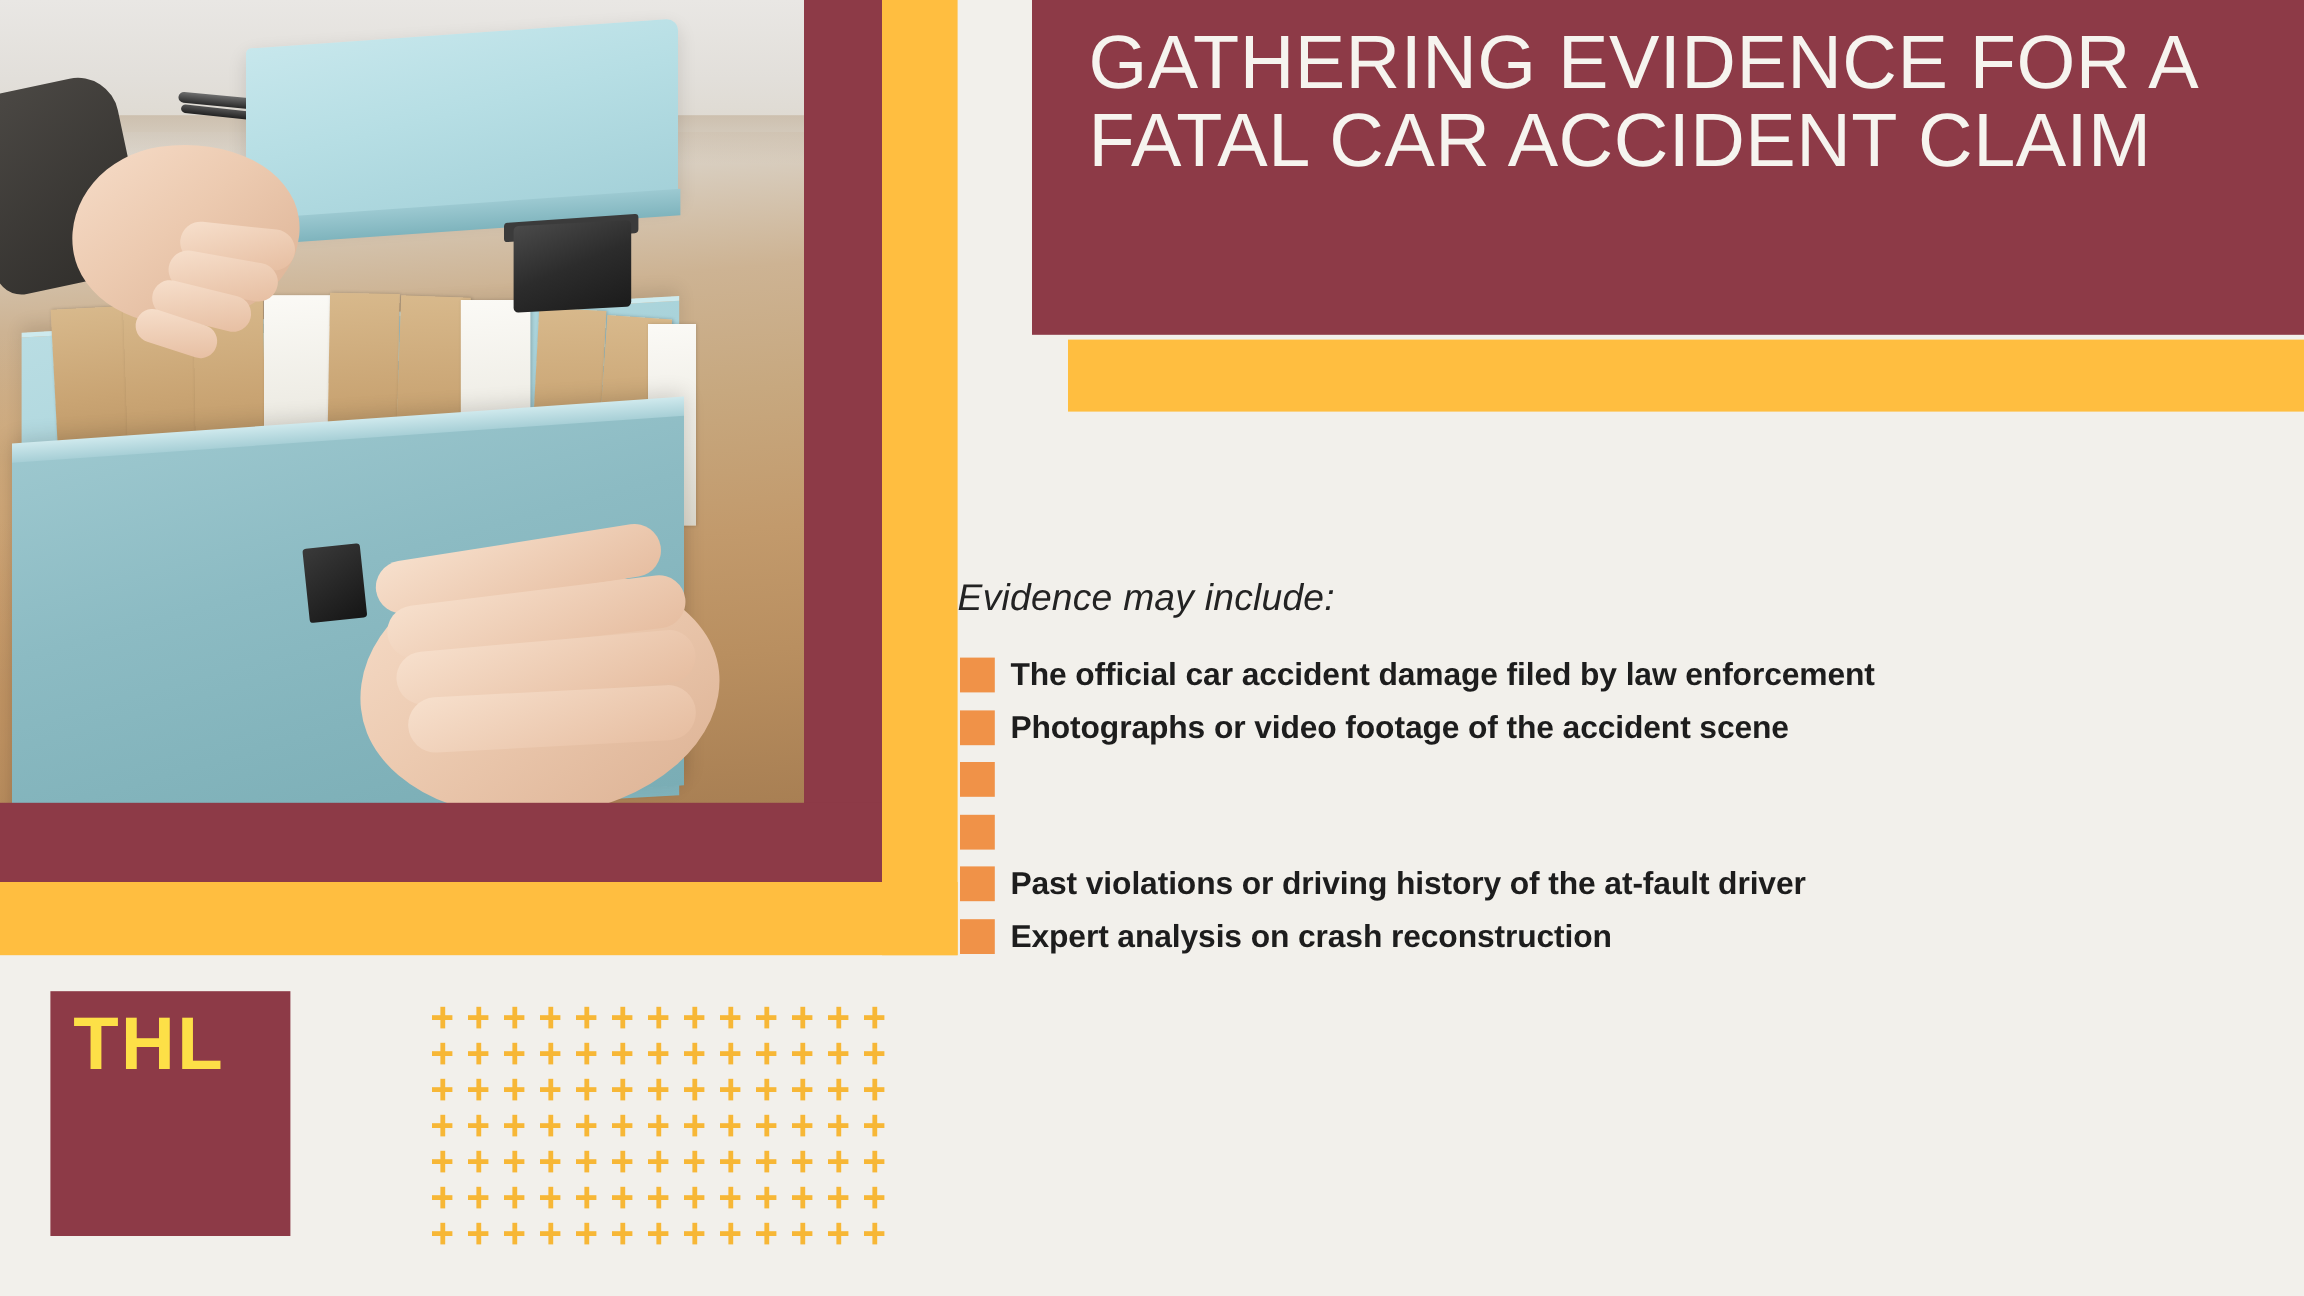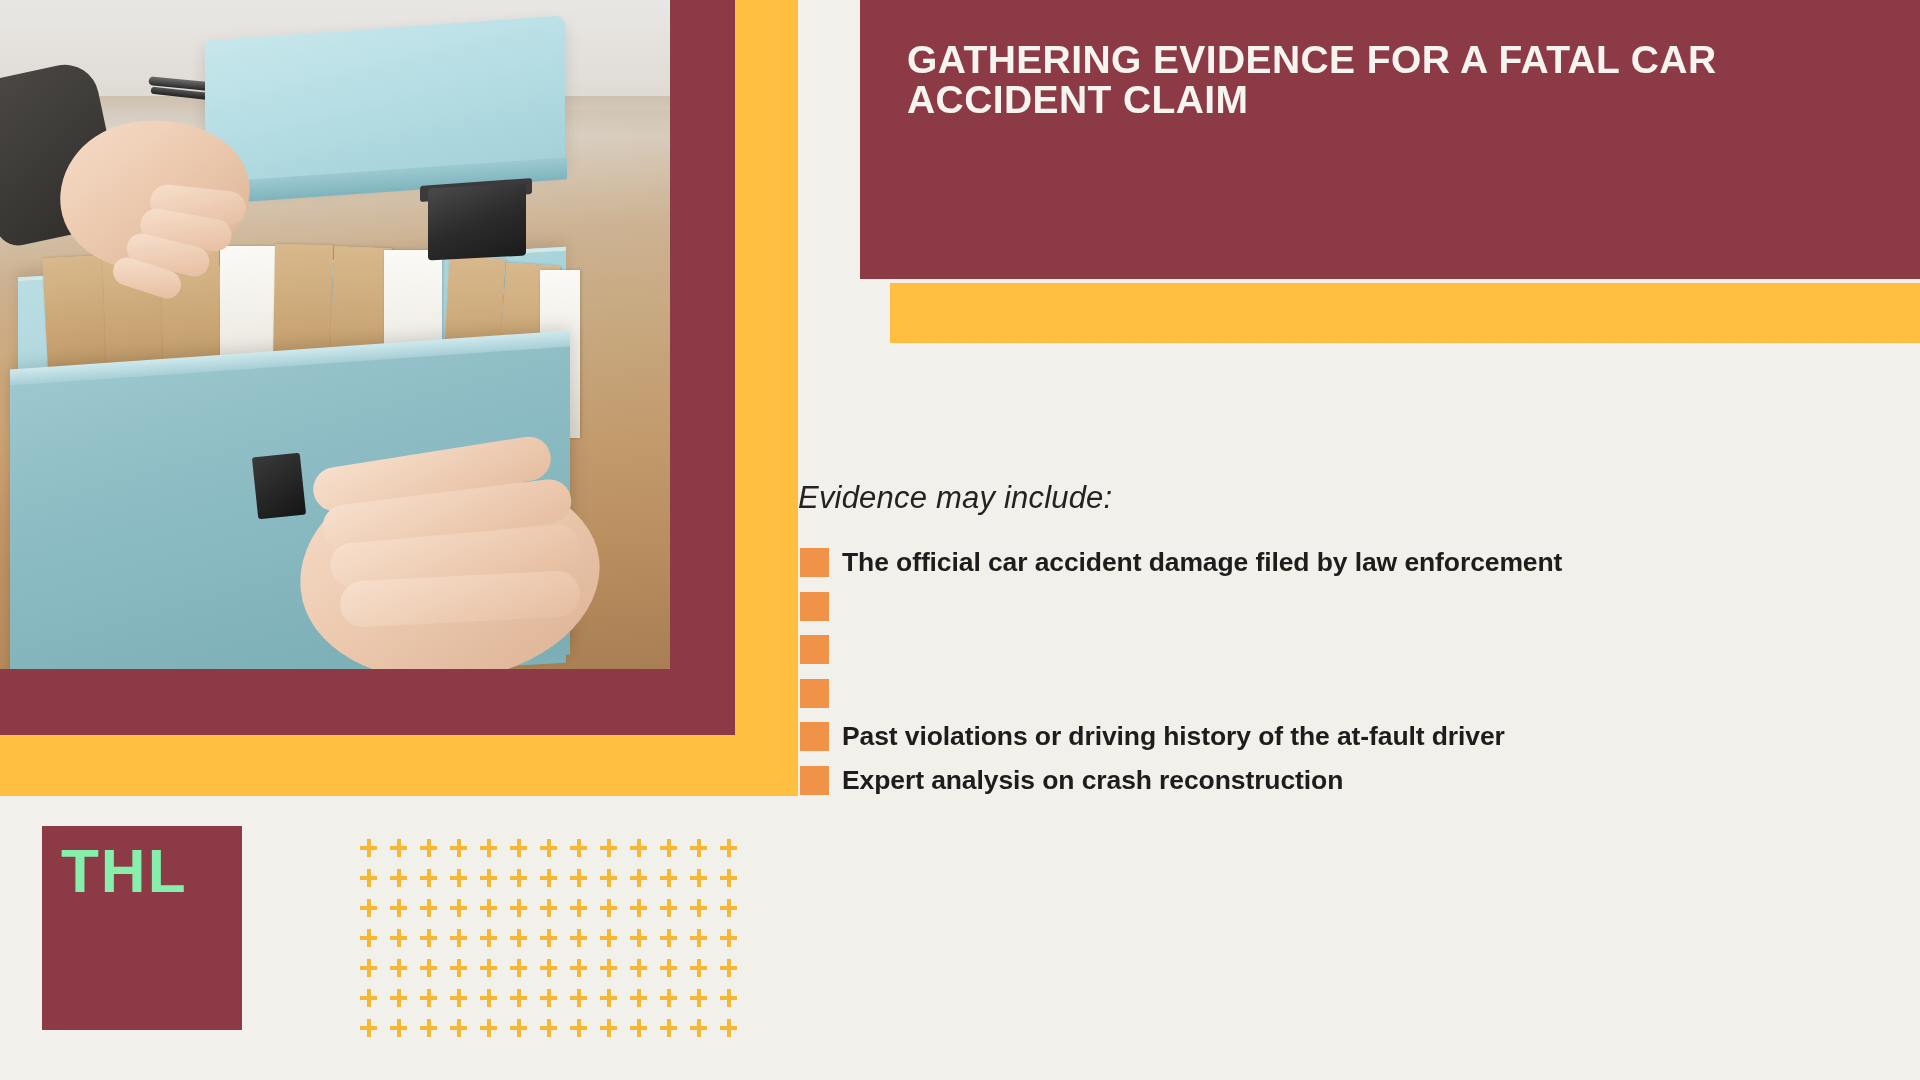--- a/index.html
+++ b/index.html
@@ -174,26 +174,26 @@
 
   
   .title-block {
     position: absolute;
     left: 860px; top: 0;
     width: 1060px; height: 279px;
     background: #8d3a47;
   }
   .title-text {
     position: absolute;
-    left: 47px; top: 40px;
+    left: 47px; top: 20px;
     width: 960px;
     color: #f6f4ef;
     font-family: "Liberation Sans", sans-serif;
-    font-weight: bold;
-    font-size: 39px;
+    font-weight: normal;
+    font-size: 63px;
     line-height: 1.03;
     letter-spacing: 0.4px;
     text-transform: uppercase;
   }
   .title-underbar {
     position: absolute;
     left: 890px; top: 283px;
     width: 1030px; height: 60px;
     background: #ffbe40;
   }
@@ -237,21 +237,21 @@
   
   .logo-box {
     position: absolute;
     left: 42px; top: 826px;
     width: 200px; height: 204px;
     background: #8d3a47;
   }
   .logo-text {
     position: absolute;
     left: 19px; top: 14px;
-    color: #86efac;
+    color: #fde047;
     font-family: "Liberation Sans", sans-serif;
     font-weight: bold;
     font-size: 62px;
     letter-spacing: 2px;
     line-height: 1;
   }
 
   
   .plus-grid {
     position: absolute;
@@ -340,20 +340,21 @@
 
   <div class="lead-in">Evidence may include:</div>
 
   <div class="evidence-list">
     <div class="evidence-item">
       <span class="bullet-square"></span>
       <span class="evidence-label">The official car accident damage filed by law enforcement</span>
     </div>
     <div class="evidence-item">
       <span class="bullet-square"></span>
+      <span class="evidence-label">Photographs or video footage of the accident scene</span>
     </div>
     <div class="evidence-item">
       <span class="bullet-square"></span>
     </div>
     <div class="evidence-item">
       <span class="bullet-square"></span>
     </div>
     <div class="evidence-item">
       <span class="bullet-square"></span>
       <span class="evidence-label">Past violations or driving history of the at-fault driver</span>

